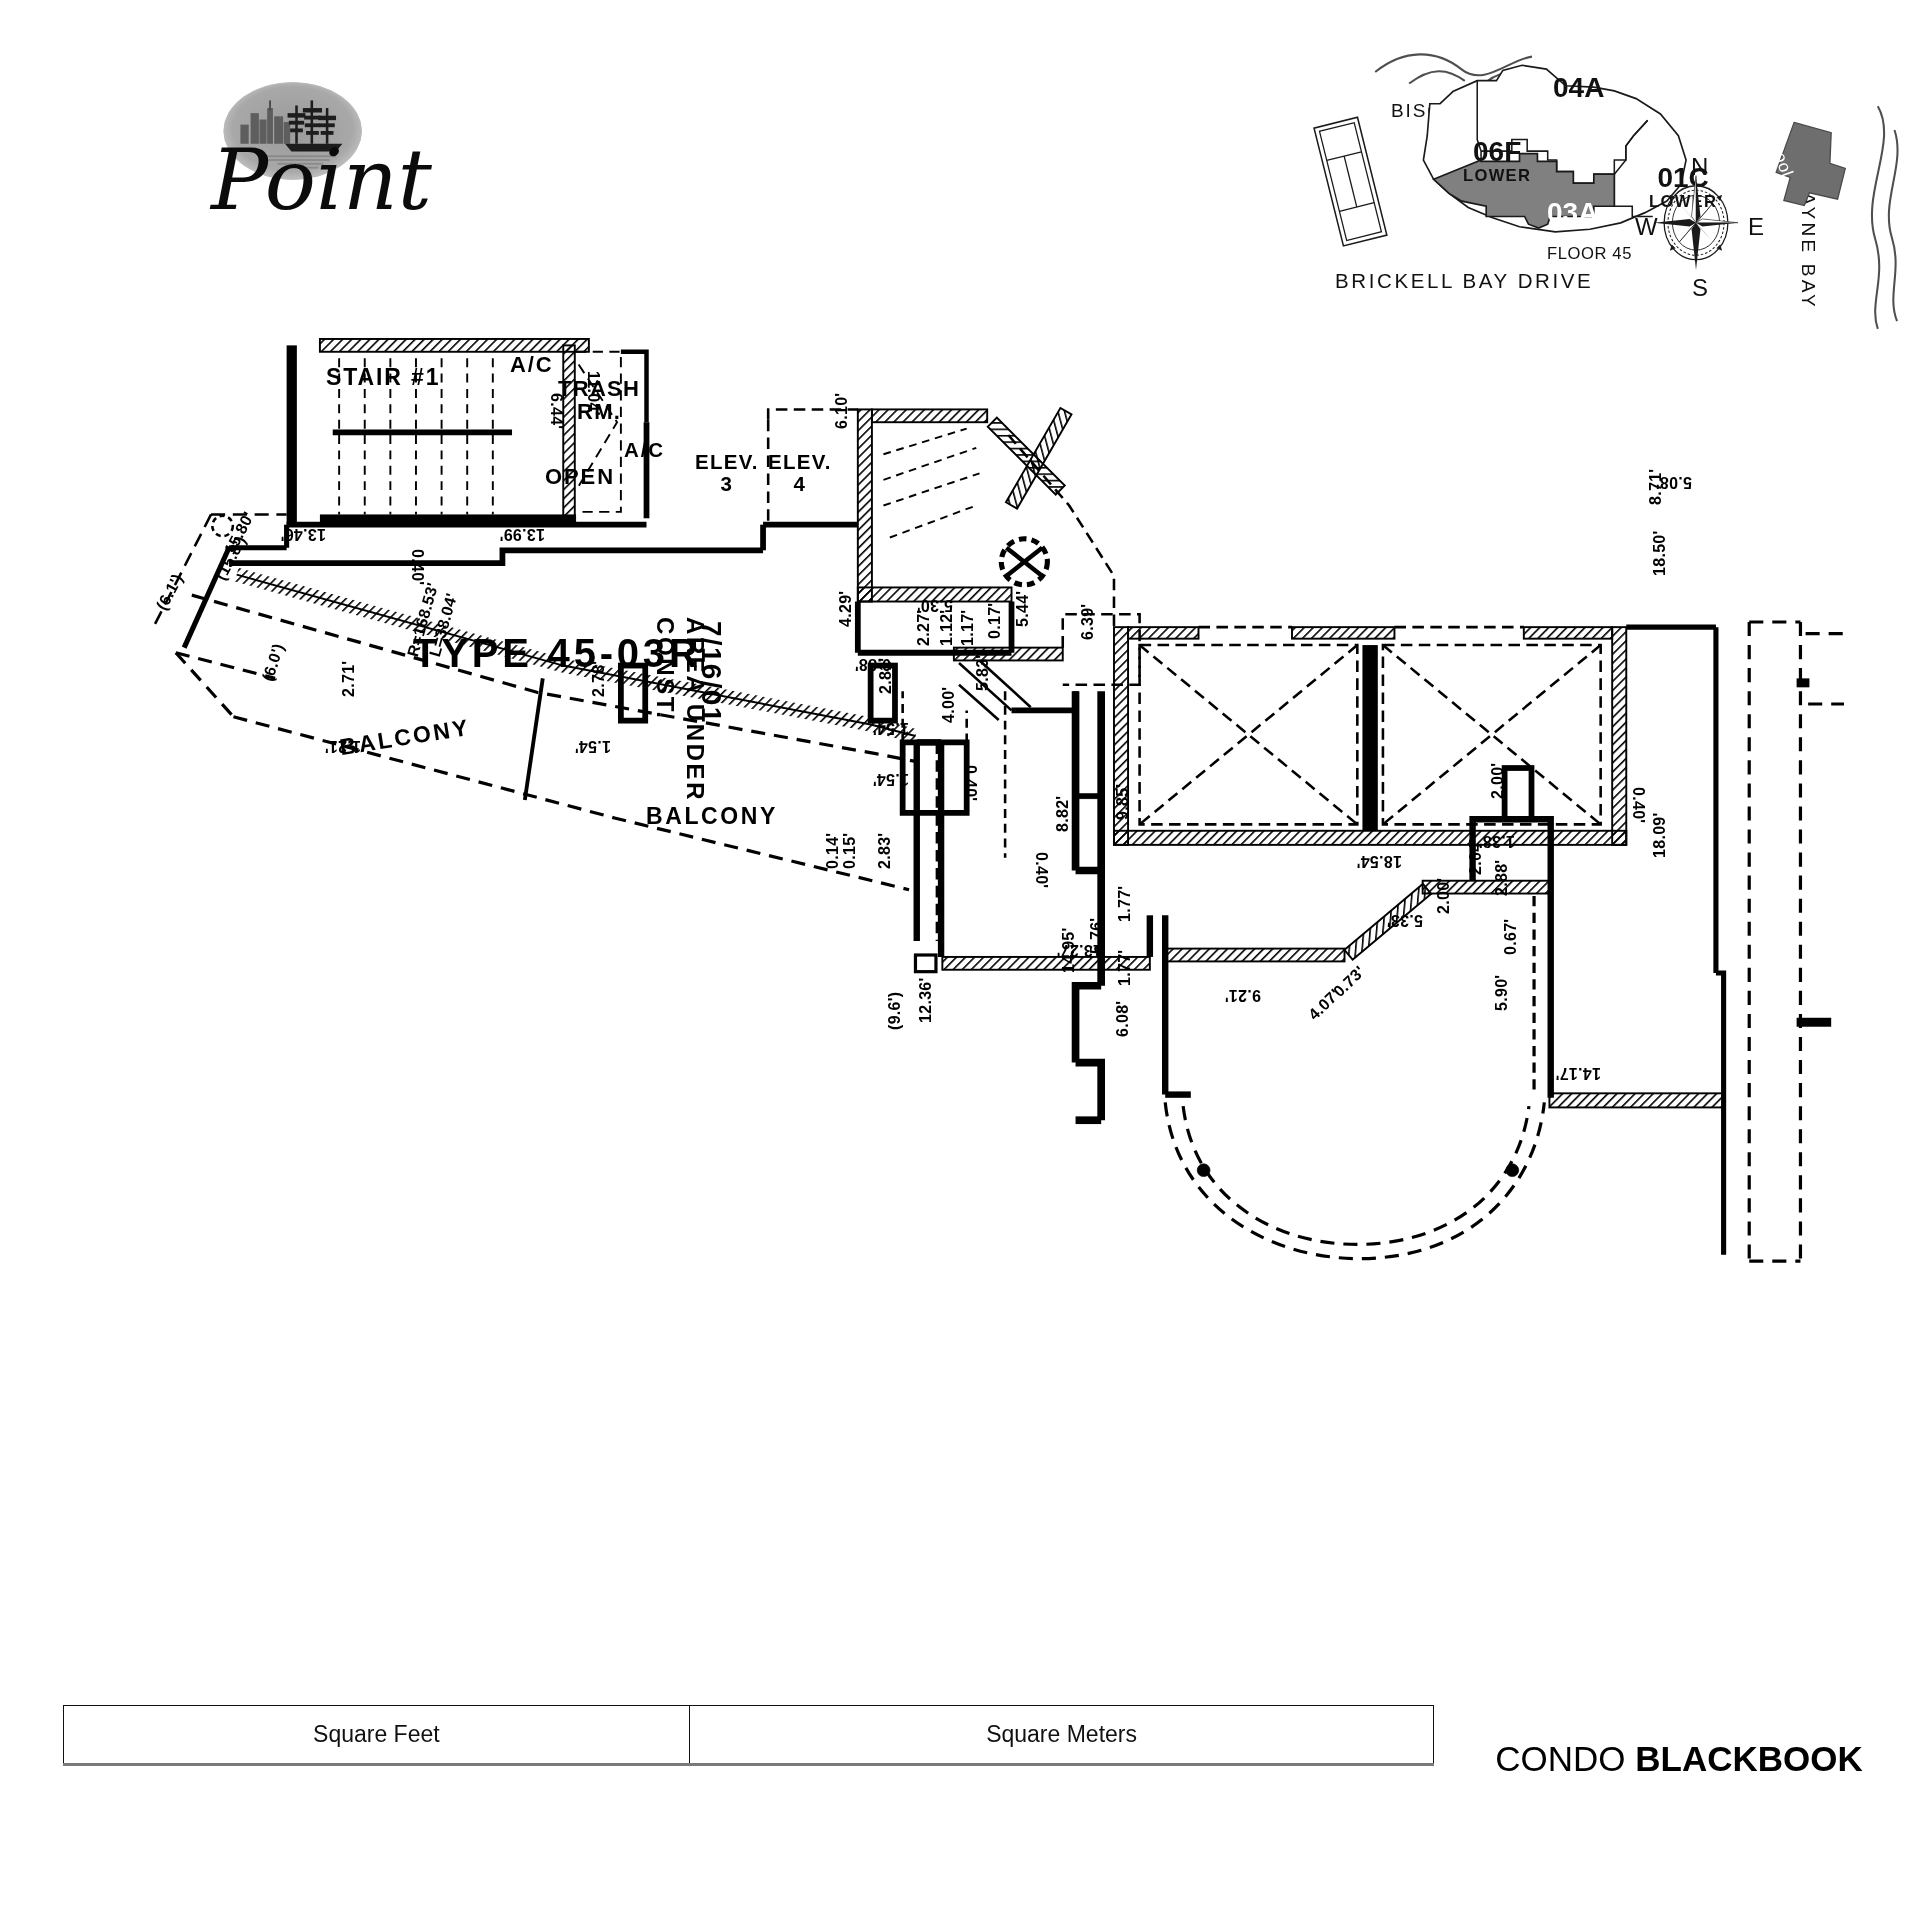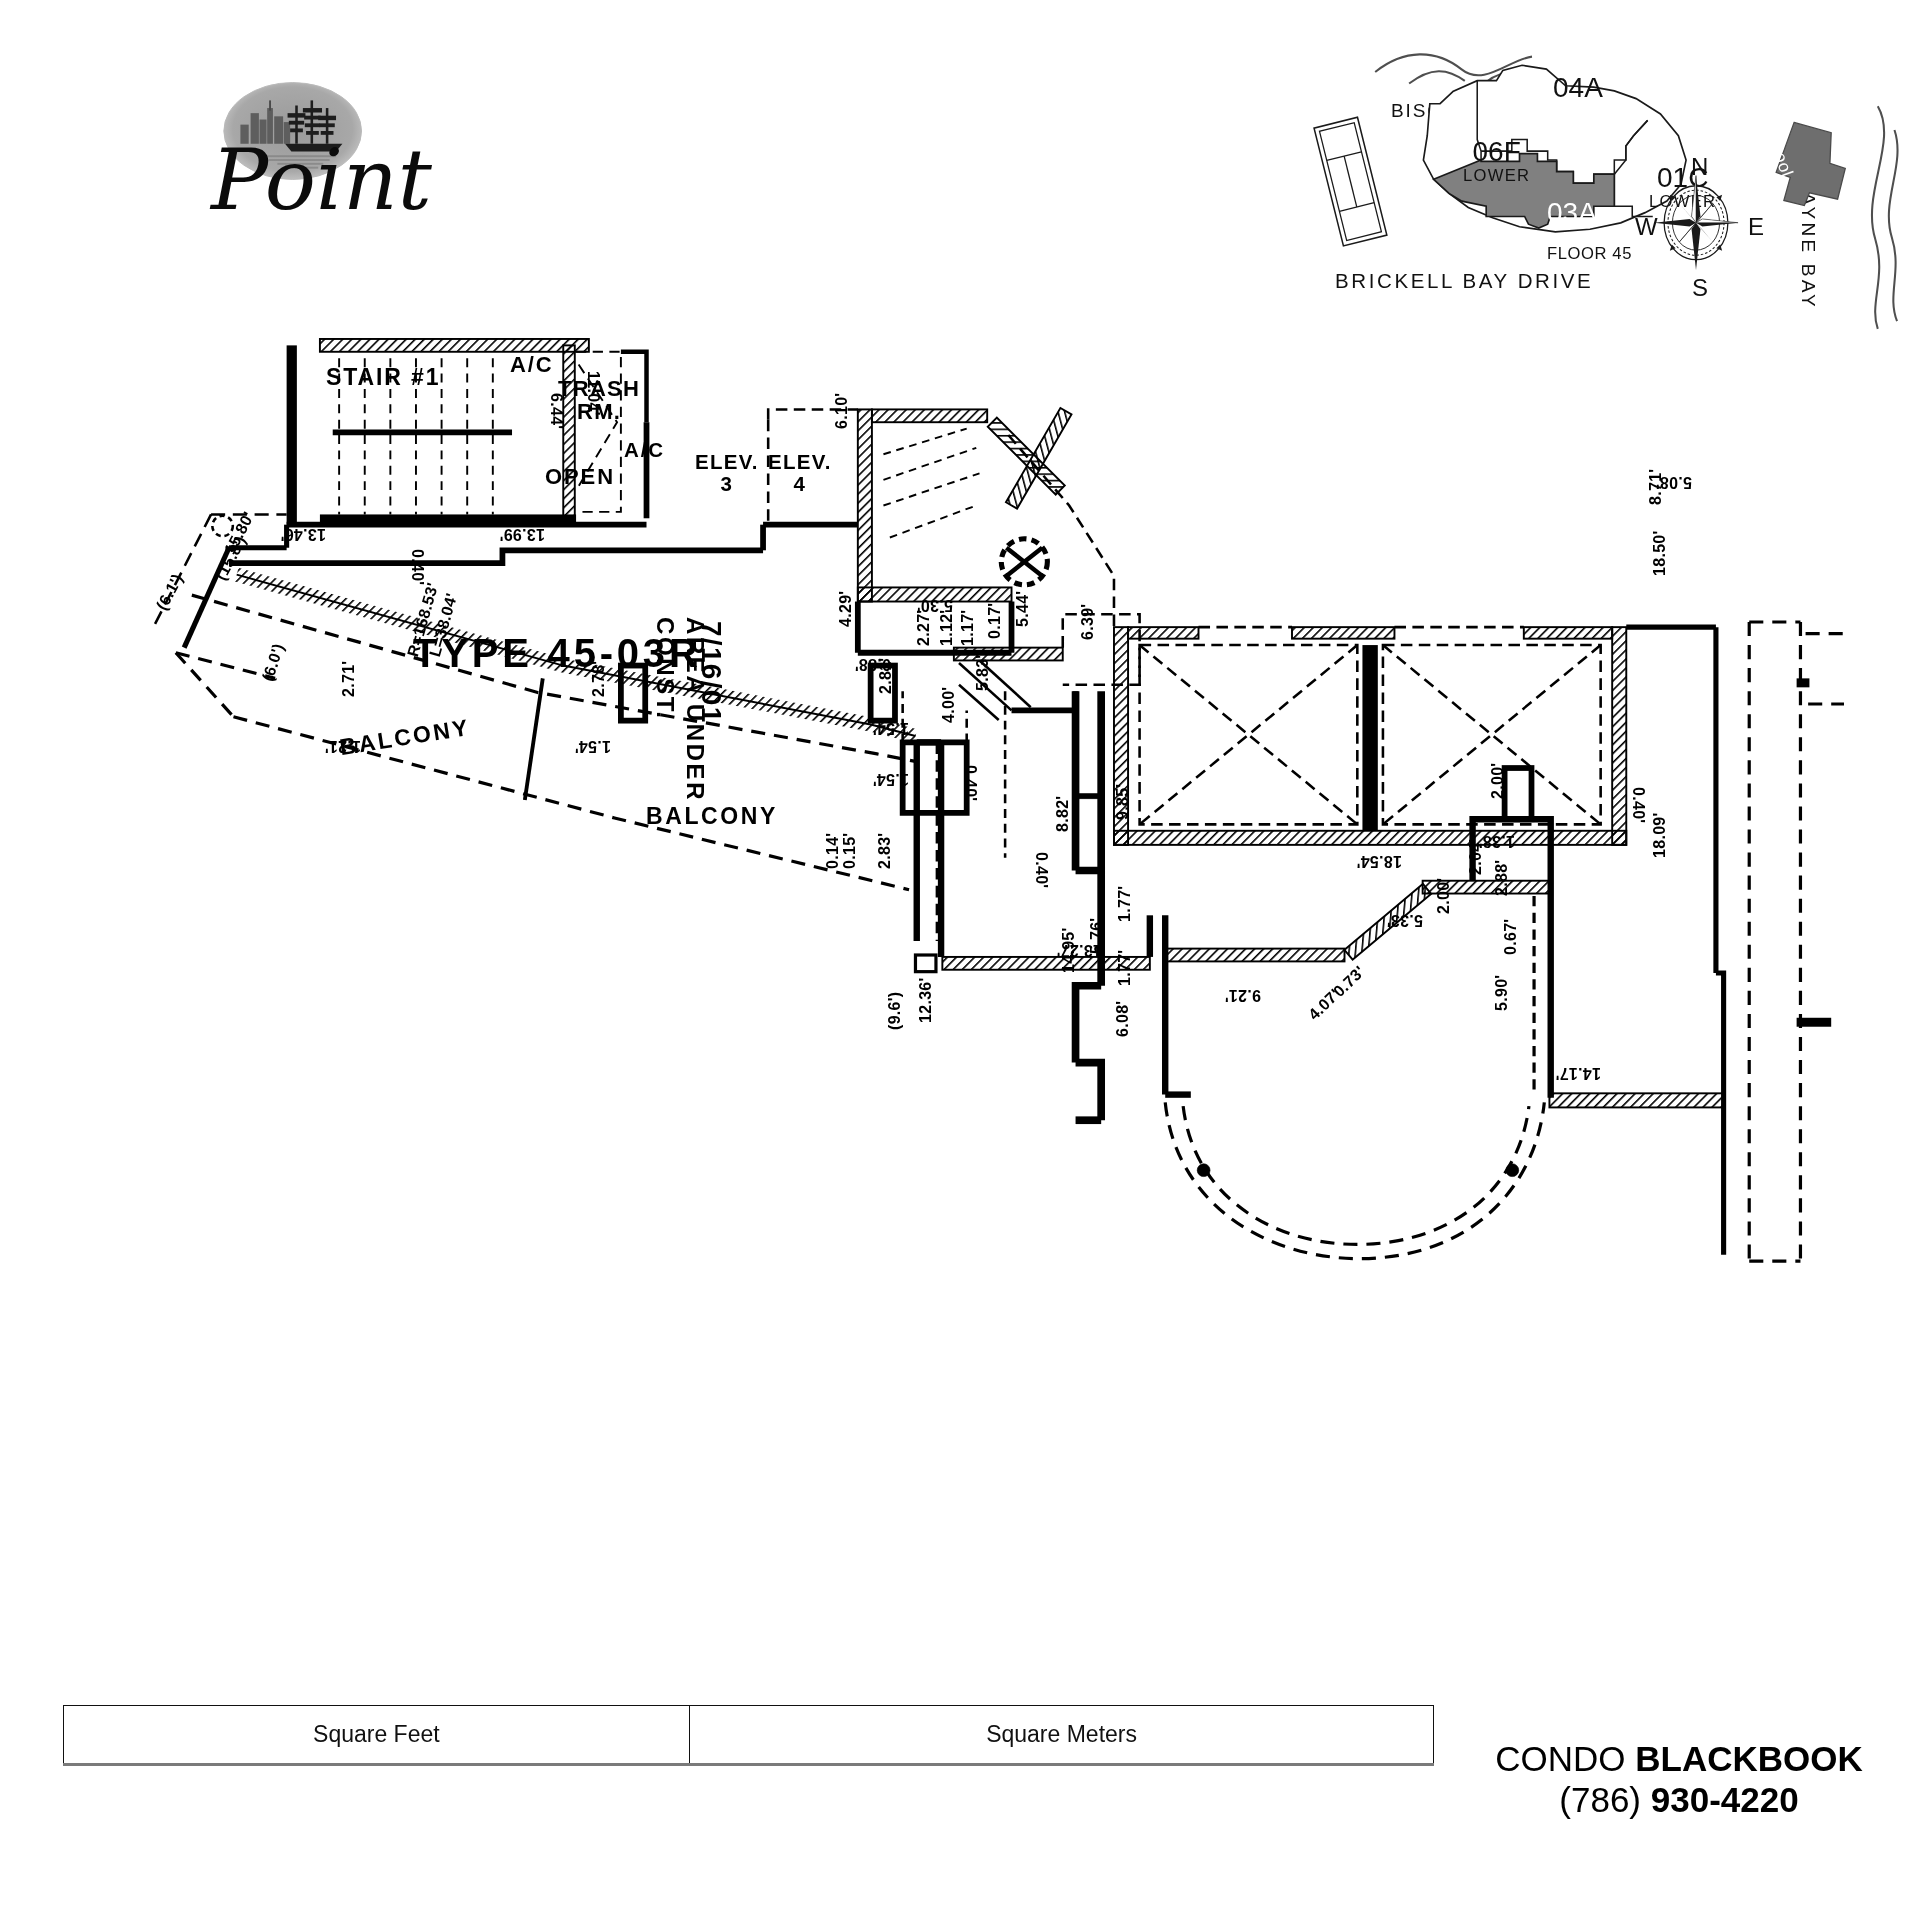--- a/index.html
+++ b/index.html
@@ -88,20 +88,21 @@
   #km-floor-label {
     left: 247px; top: 218px;
     font-size: 16.6px;
     letter-spacing: 0.6px;
   }
   .km-unit {
     position: absolute;
     text-align: center;
     font-family: "Liberation Sans", sans-serif;
     line-height: 1.0;
+    font-weight: bold;
   }
   .km-unit .u-code { font-size: 28px; display:block; }
   .km-unit .u-sub  { font-size: 16.6px; display:block; letter-spacing:1.3px; margin-top:2.6px;}
   #km-u-04A { left: 253px; top: 48px; color:#111; }
   #km-u-06F { left: 163px; top: 112px; color:#111; }
   #km-u-01C { left: 349px; top: 138px; color:#111; }
   #km-u-03A { left: 247px; top: 173px; color:#fff; }
   #km-pool-label {
     position:absolute; left: 485px; top: 112px;
     font-size: 17.3px; color:#fff; letter-spacing:0.6px;
@@ -692,15 +693,14 @@
       <tr>
     <td class="hdr-spacer" colspan="4" style="border:none;"></td>
     <td class="grp-head" colspan="2">Square Feet</td>
     <td class="grp-head" colspan="2">Square Meters</td>
   </tr>
 </tbody>
   </table>
 
 <div id="brand">
   <span class="b1"><span class="thin">CONDO </span><span class="thick">BLACKBOOK</span></span>
-  <span class="b2"><span class="thin">(786) </span><span class="thick">930-4220</span></span>
 </div>
 
 
 </body></html>

